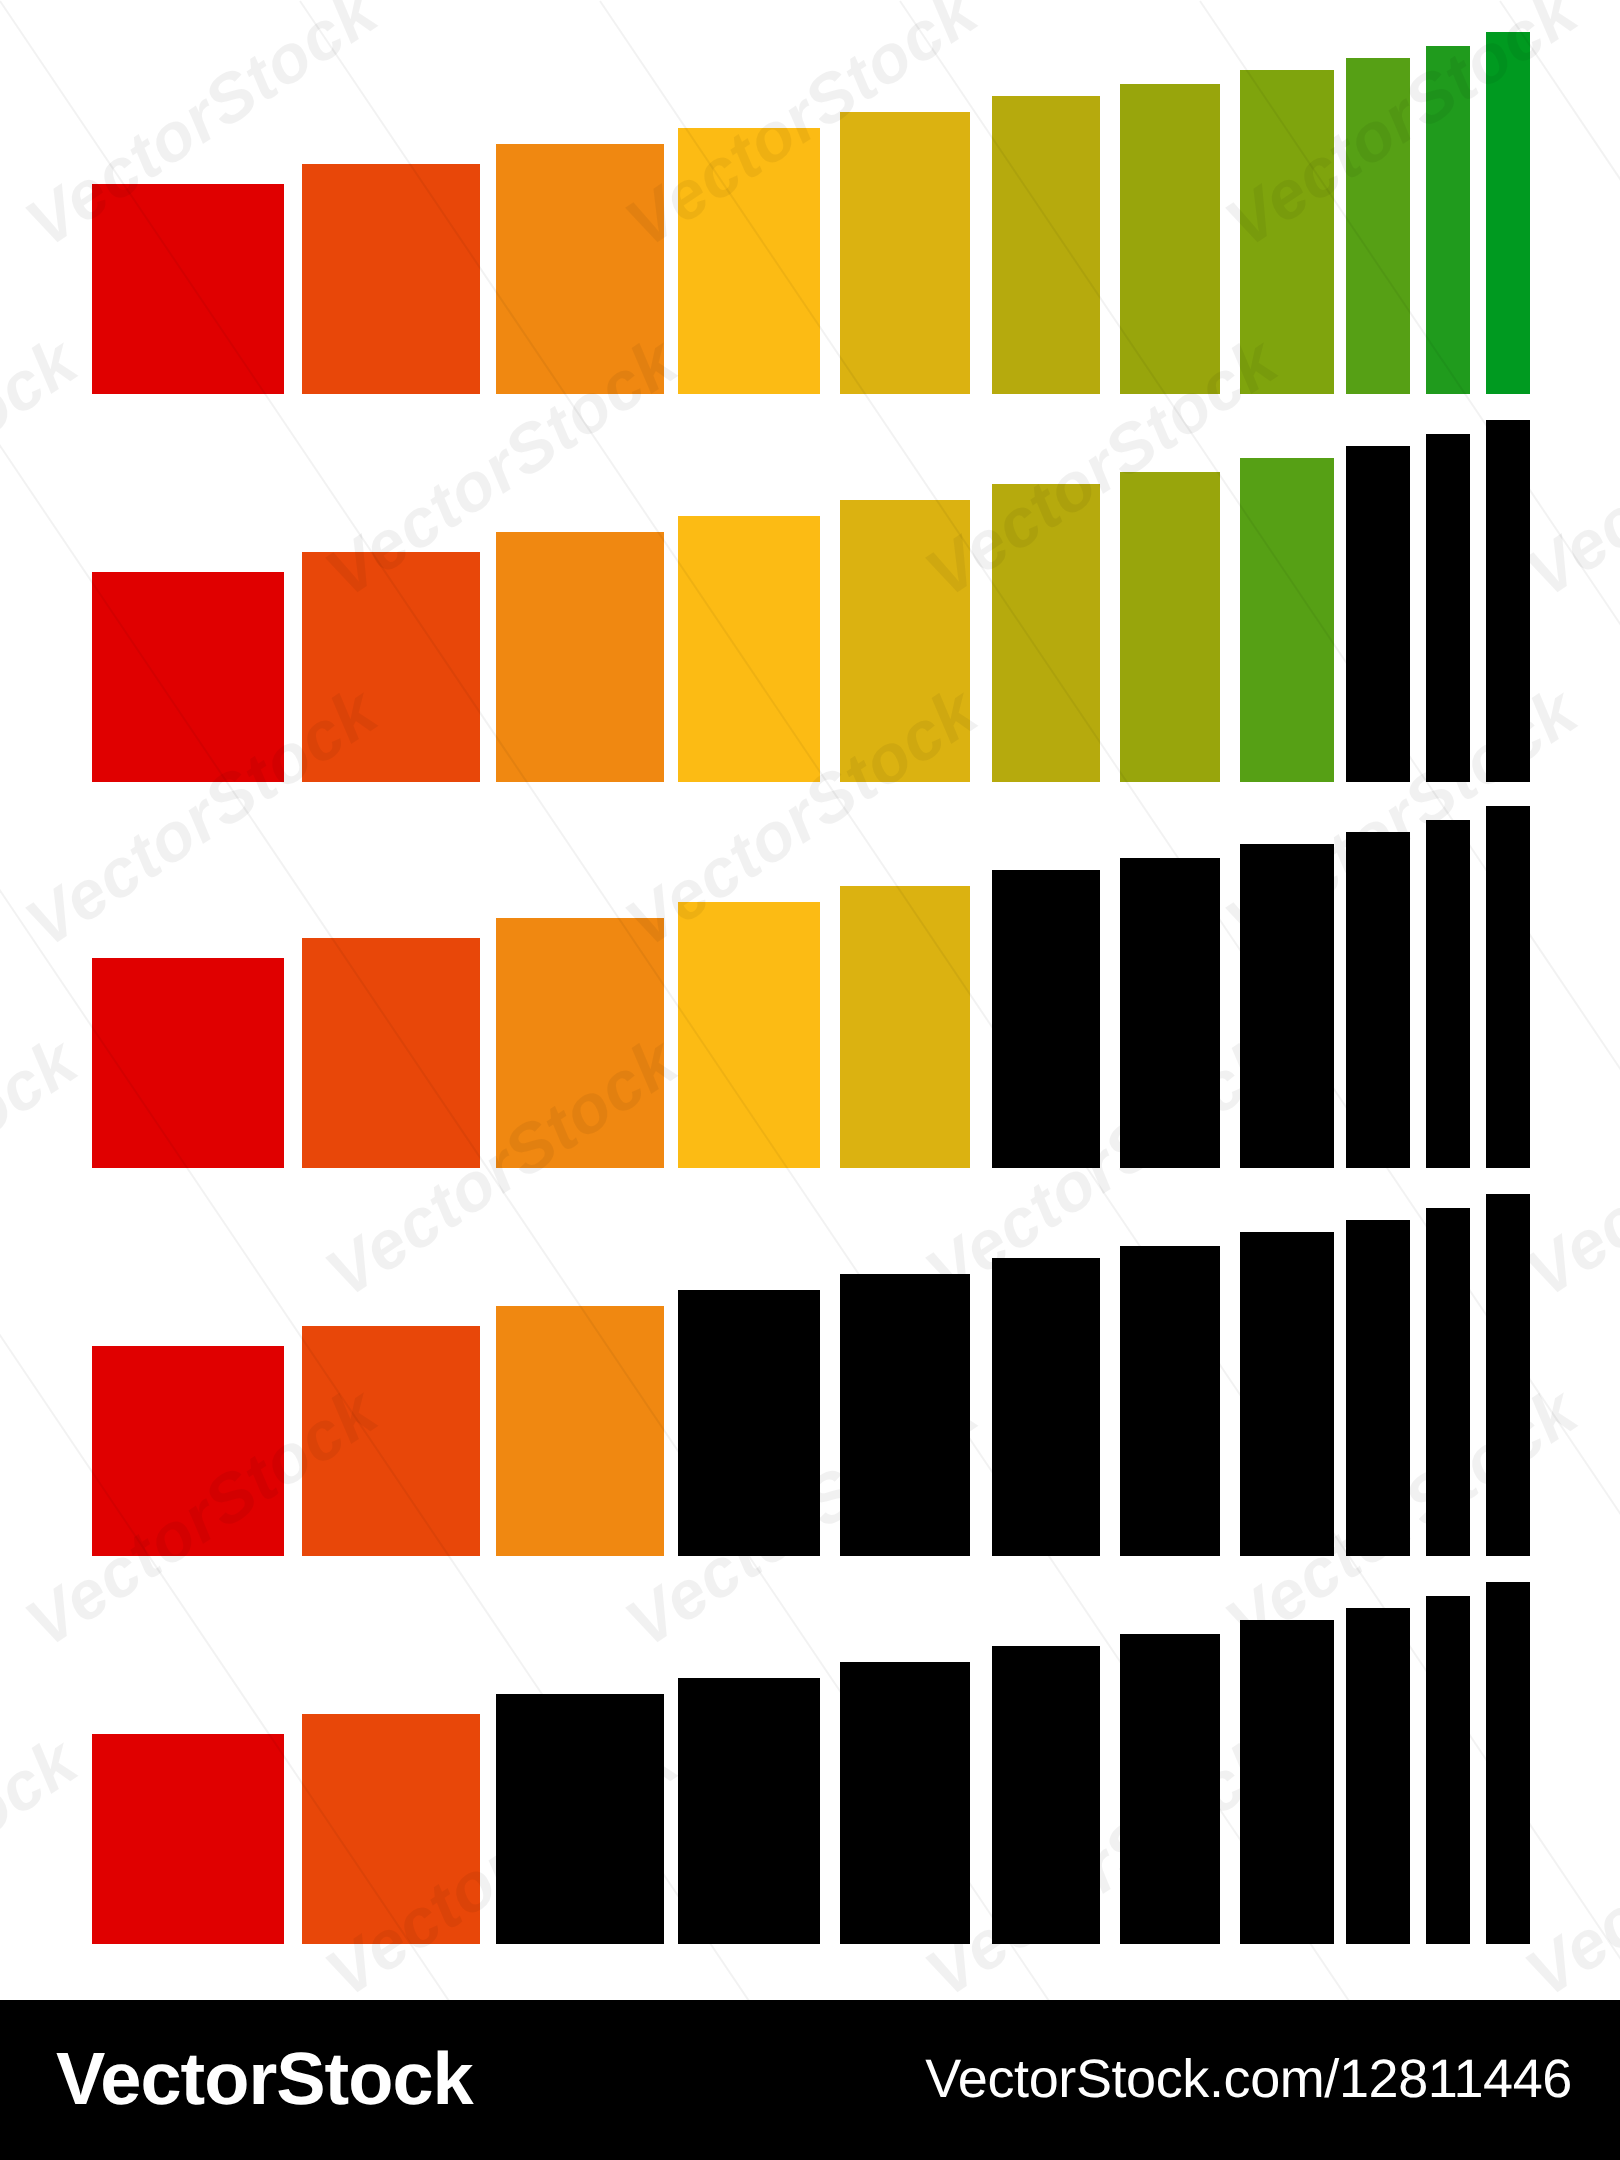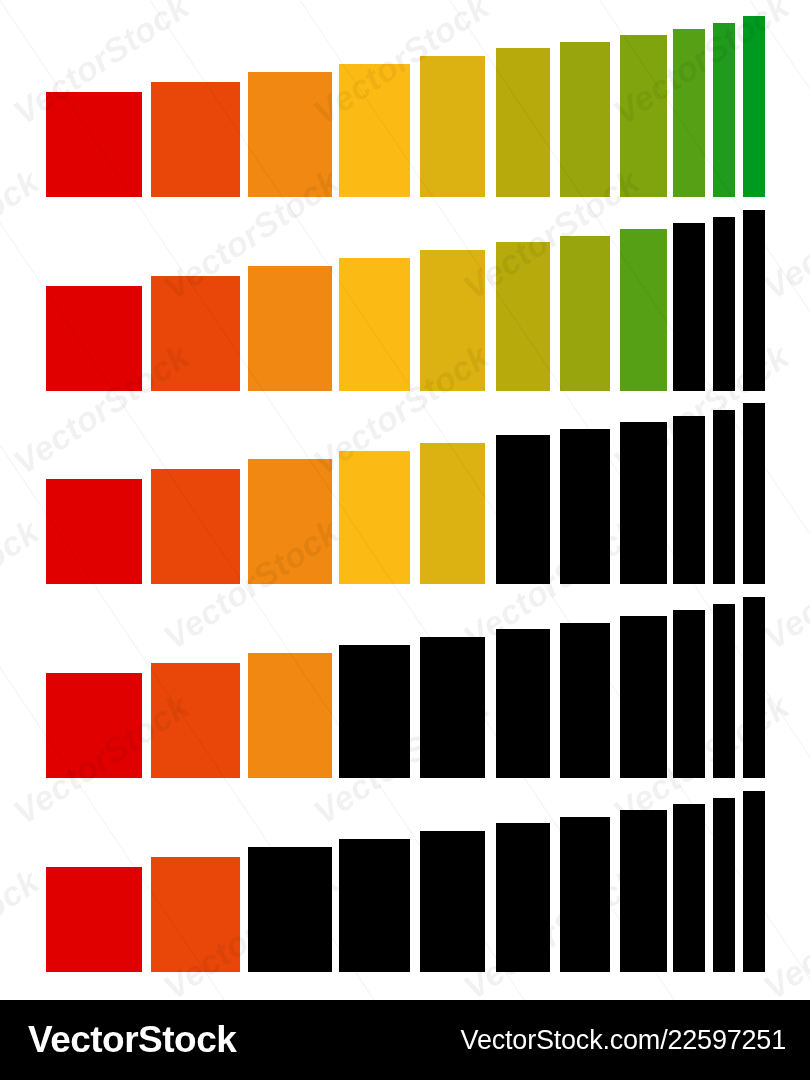--- a/index.html
+++ b/index.html
@@ -192,16 +192,16 @@
         <div class="wm-line" style="left: 150px; top: 0px; width: 1500px; transform: rotate(56deg);"></div>
         <div class="wm-line" style="left: 300px; top: 0px; width: 1500px; transform: rotate(56deg);"></div>
         <div class="wm-line" style="left: 450px; top: 0px; width: 1500px; transform: rotate(56deg);"></div>
         <div class="wm-line" style="left: 600px; top: 0px; width: 1500px; transform: rotate(56deg);"></div>
         <div class="wm-line" style="left: 750px; top: 0px; width: 1500px; transform: rotate(56deg);"></div>
       </div>
   </div>
 
   <div class="footer">
     <div class="footer-brand">VectorStock</div>
-    <div class="footer-url">VectorStock.com/22597251</div>
+    <div class="footer-url">VectorStock.com/12811446</div>
   </div>
 
 </div>
 
 </body></html>

